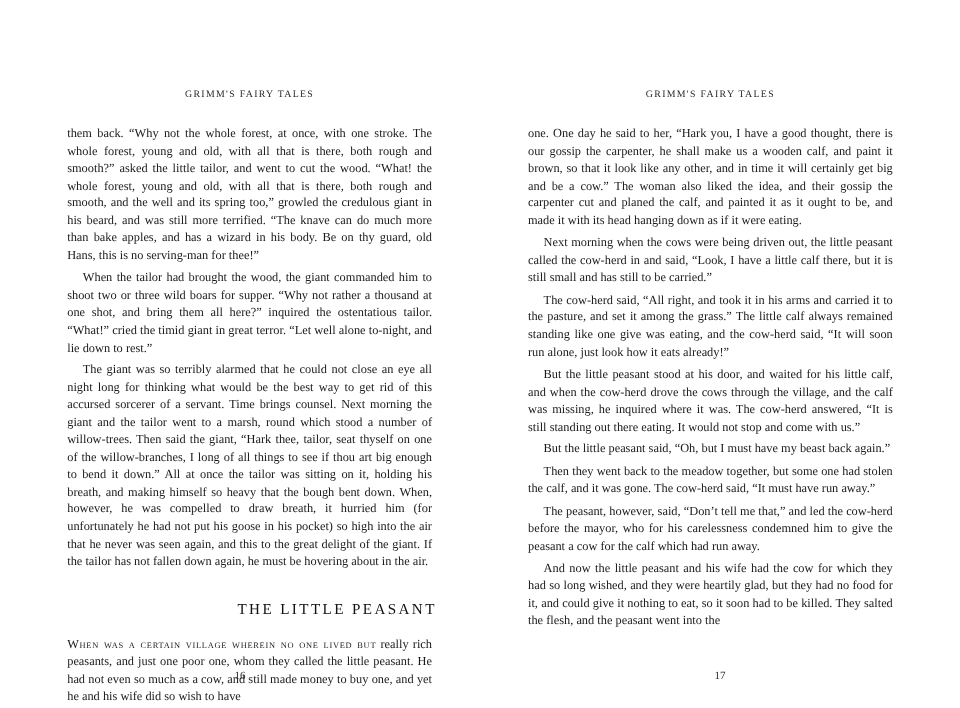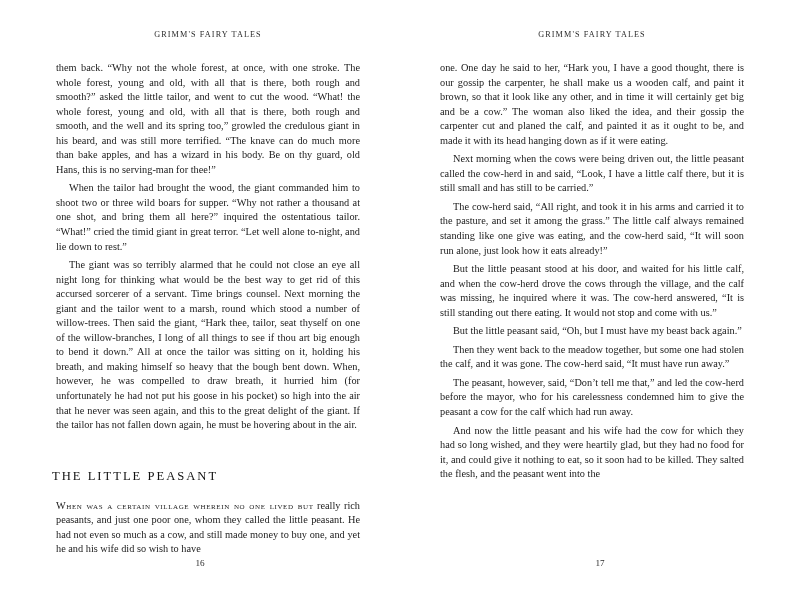--- a/index.html
+++ b/index.html
@@ -34,42 +34,43 @@
 
   .running-head {
     text-align: center;
     font-size: 8.2px;
     letter-spacing: 1.1px;
     font-variant: small-caps;
     text-transform: uppercase;
     color: #2a2a2a;
     margin-bottom: 18px;
     font-family: "Liberation Serif", "DejaVu Serif", serif;
+    margin-top: 44px;
   }
   .body-col {
     flex: 1 1 auto;
   }
   p.para {
     margin: 4px;
     font-size: 10.3px;
     line-height: 14.55px;
     text-align: justify;
     text-justify: inter-word;
     hyphens: auto;
     -webkit-hyphens: auto;
   }
   p.indent { text-indent: 13px; }
   p.noindent { text-indent: 0; }
 
   .chapter-title {
-    text-align: left;
+    text-align: right;
     font-size: 12.6px;
     letter-spacing: 2.0px;
     text-transform: uppercase;
-    margin: 36px 0 15px 0;
+    margin: 24px 0 15px 0;
     font-weight: normal;
     color: #111;
   }
   .smallcaps-open {
     font-variant: small-caps;
     letter-spacing: 0.6px;
   }
   .folio {
     position: absolute;
     bottom: 22px;

